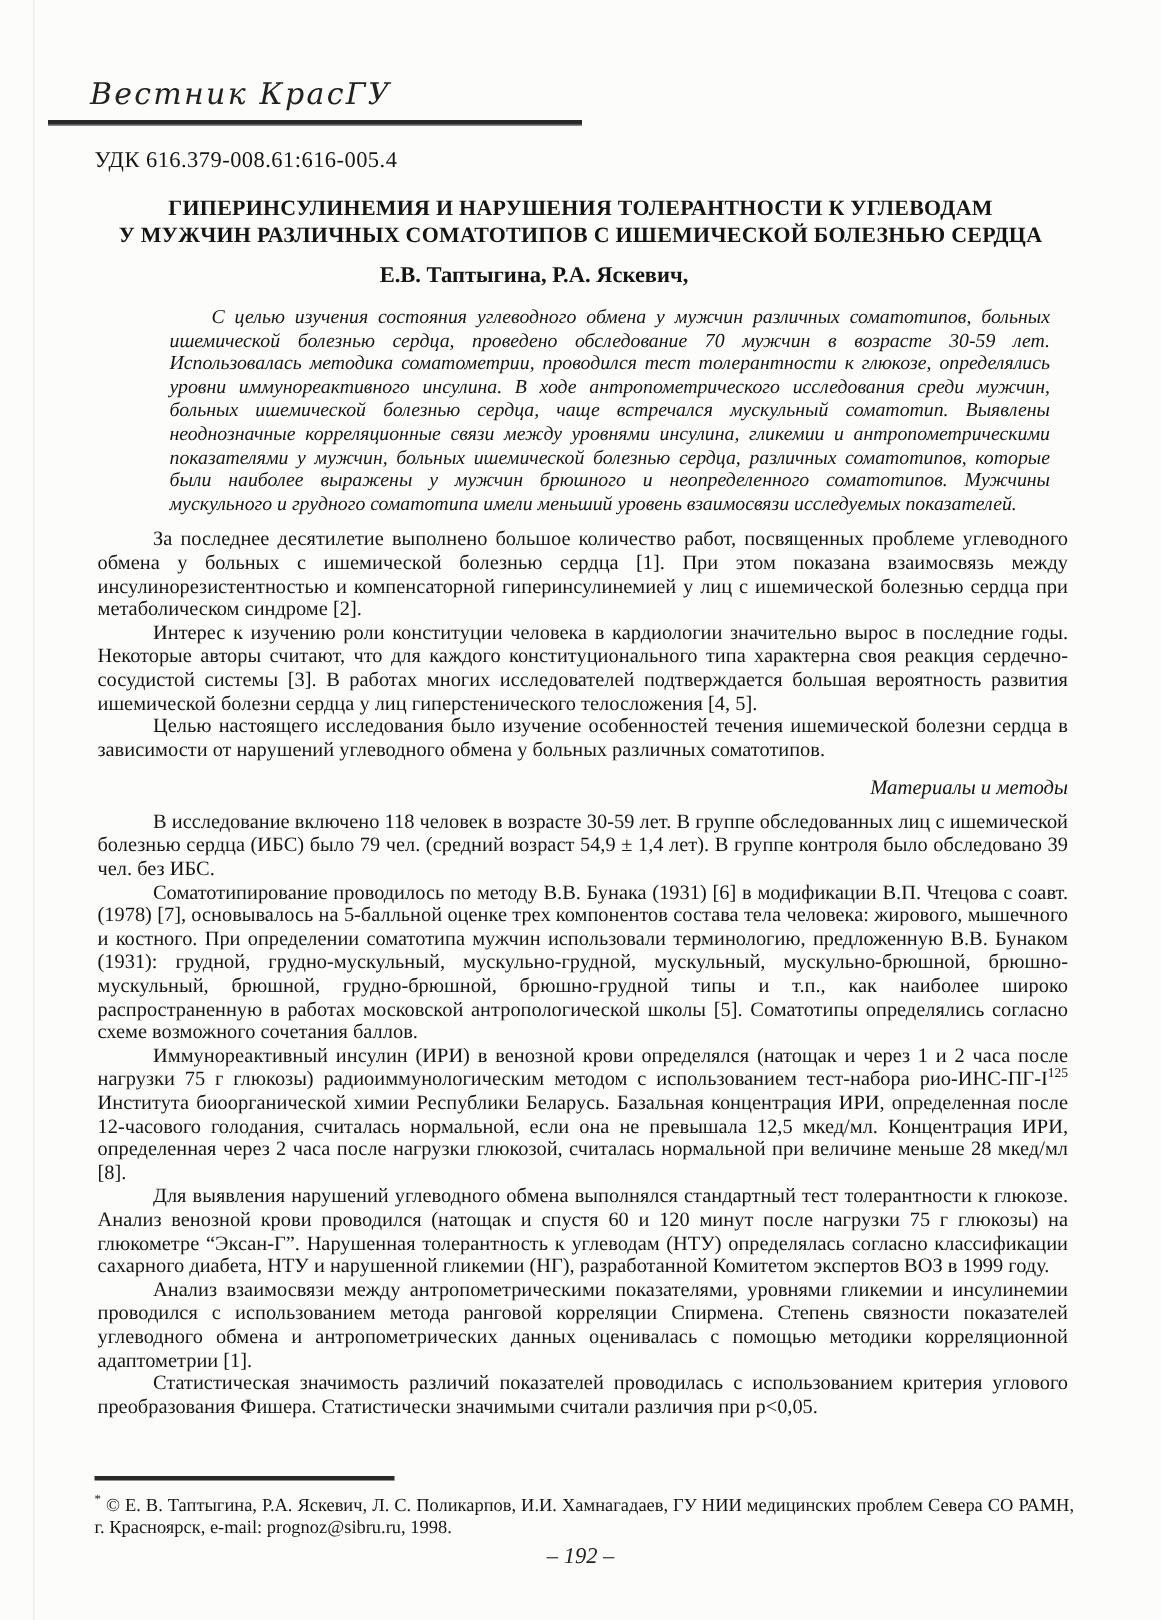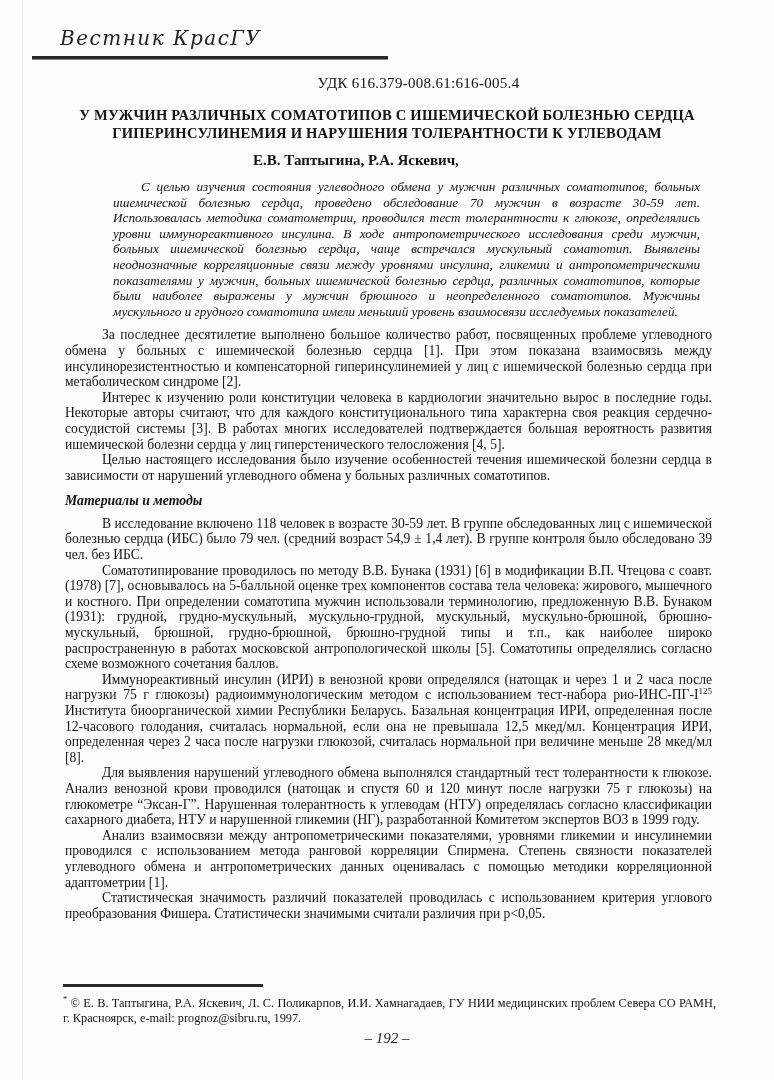--- a/index.html
+++ b/index.html
@@ -8,21 +8,21 @@
     background: #fcfcfa;
     font-family: "Liberation Serif", serif;
     color: #151515;
     position: relative;
     overflow: hidden;
   }
   .scan-edge {
     position: absolute; left: 22px; top: 0; bottom: 0; width: 1px;
     background: rgba(0,0,0,0.06);
   }
-  .content { position: relative; padding-top: 26px; }
+  .content { position: relative; padding-top: 50px; }
 
   
   .journal-name {
     margin-left: 60px;
     font-family: "DejaVu Serif", serif;
     font-style: italic;
     font-size: 20px;
     letter-spacing: 1.5px;
     color: #222;
   }
@@ -30,21 +30,20 @@
     margin-left: 32px;
     margin-top: 6px;
     width: 356px; height: 3px;
     background: #2a2a2a;
     border-bottom: 1px solid #8a8a8a;
   }
   .udk {
     margin: 15px 0 0 63px;
     font-size: 15px;
     letter-spacing: 0.3px;
-    text-align: center;
   }
 
   
   .title {
     margin-top: 14px;
     text-align: center;
     font-weight: bold;
     font-size: 14.6px;
     line-height: 18px;
     letter-spacing: 0.2px;
@@ -72,22 +71,22 @@
   .body-text {
     margin: 8px 62px 0 65px;
     font-size: 13.6px;
     line-height: 15.6px;
     text-align: justify;
   }
   .body-text p { margin: 0; text-indent: 37px; }
   .body-text sup { font-size: 9px; line-height: 0; margin-top: 15px; }
   .section-heading {
     margin: 10px 0 7px 0;
-    text-align: left;
-    font-weight: bold;
+    text-align: right;
+    font-weight: normal;
     font-style: italic;
     font-size: 13.8px;
   }
 
   
   .footnote-block {
     position: absolute;
     left: 63px; right: 58px; top: 984px;
   }
   .footnote-rule {
@@ -118,22 +117,22 @@
 <div class="scan-edge"></div>
 
 <div class="content">
 
   <div class="journal-name">Вестник КрасГУ</div>
   <div class="header-rule"></div>
 
   <div class="udk">УДК 616.379-008.61:616-005.4</div>
 
   <div class="title">
+    <div>ГИПЕРИНСУЛИНЕМИЯ И НАРУШЕНИЯ ТОЛЕРАНТНОСТИ К УГЛЕВОДАМ</div>
     <div>У МУЖЧИН РАЗЛИЧНЫХ СОМАТОТИПОВ С ИШЕМИЧЕСКОЙ БОЛЕЗНЬЮ СЕРДЦА</div>
-    <div>ГИПЕРИНСУЛИНЕМИЯ И НАРУШЕНИЯ ТОЛЕРАНТНОСТИ К УГЛЕВОДАМ</div>
   </div>
 
   <div class="authors">
     <div>Е.В. Таптыгина, Р.А. Яскевич,</div>
   </div>
 
   <div class="abstract">С целью изучения состояния углеводного обмена у мужчин различных соматотипов, больных ишемической болезнью сердца, проведено обследование 70 мужчин в возрасте 30-59 лет. Использовалась методика соматометрии, проводился тест толерантности к глюкозе, определялись уровни иммунореактивного инсулина. В ходе антропометрического исследования среди мужчин, больных ишемической болезнью сердца, чаще встречался мускульный соматотип. Выявлены неоднозначные корреляционные связи между уровнями инсулина, гликемии и антропометрическими показателями у мужчин, больных ишемической болезнью сердца, различных соматотипов, которые были наиболее выражены у мужчин брюшного и неопределенного соматотипов. Мужчины мускульного и грудного соматотипа имели меньший уровень взаимосвязи исследуемых показателей.</div>
 
   <div class="body-text">
     <p>За последнее десятилетие выполнено большое количество работ, посвященных проблеме углеводного обмена у больных с ишемической болезнью сердца [1]. При этом показана взаимосвязь между инсулинорезистентностью и компенсаторной гиперинсулинемией у лиц с ишемической болезнью сердца при метаболическом синдроме [2].</p>
@@ -145,18 +144,18 @@
     <p>В исследование включено 118 человек в возрасте 30-59 лет. В группе обследованных лиц с ишемической болезнью сердца (ИБС) было 79 чел. (средний возраст 54,9 ± 1,4 лет). В группе контроля было обследовано 39 чел. без ИБС.</p>
     <p>Соматотипирование проводилось по методу В.В. Бунака (1931) [6] в модификации В.П. Чтецова с соавт. (1978) [7], основывалось на 5-балльной оценке трех компонентов состава тела человека: жирового, мышечного и костного. При определении соматотипа мужчин использовали терминологию, предложенную В.В. Бунаком (1931): грудной, грудно-мускульный, мускульно-грудной, мускульный, мускульно-брюшной, брюшно-мускульный, брюшной, грудно-брюшной, брюшно-грудной типы и т.п., как наиболее широко распространенную в работах московской антропологической школы [5]. Соматотипы определялись согласно схеме возможного сочетания баллов.</p>
     <p><span>Иммунореактивный инсулин (ИРИ) в венозной крови определялся (натощак и через 1 и 2 часа после нагрузки 75 г глюкозы) радиоиммунологическим методом с использованием тест-набора рио-ИНС-ПГ-I</span><sup>125</sup><span> Института биоорганической химии Республики Беларусь. Базальная концентрация ИРИ, определенная после 12-часового голодания, считалась нормальной, если она не превышала 12,5 мкед/мл. Концентрация ИРИ, определенная через 2 часа после нагрузки глюкозой, считалась нормальной при величине меньше 28 мкед/мл [8].</span></p>
     <p>Для выявления нарушений углеводного обмена выполнялся стандартный тест толерантности к глюкозе. Анализ венозной крови проводился (натощак и спустя 60 и 120 минут после нагрузки 75 г глюкозы) на глюкометре “Эксан-Г”. Нарушенная толерантность к углеводам (НТУ) определялась согласно классификации сахарного диабета, НТУ и нарушенной гликемии (НГ), разработанной Комитетом экспертов ВОЗ в 1999 году.</p>
     <p>Анализ взаимосвязи между антропометрическими показателями, уровнями гликемии и инсулинемии проводился с использованием метода ранговой корреляции Спирмена. Степень связности показателей углеводного обмена и антропометрических данных оценивалась с помощью методики корреляционной адаптометрии [1].</p>
     <p>Статистическая значимость различий показателей проводилась с использованием критерия углового преобразования Фишера. Статистически значимыми считали различия при p&lt;0,05.</p>
   </div>
 
   <div class="footnote-block">
     <div class="footnote-rule"></div>
-    <div class="footnote-text"><sup>*</sup> <span>© Е. В. Таптыгина, Р.А. Яскевич, Л. С. Поликарпов, И.И. Хамнагадаев, ГУ НИИ медицинских проблем Севера СО РАМН, г. Красноярск, e-mail: prognoz@sibru.ru, 1997.</span></div>
+    <div class="footnote-text"><sup>*</sup> <span>© Е. В. Таптыгина, Р.А. Яскевич, Л. С. Поликарпов, И.И. Хамнагадаев, ГУ НИИ медицинских проблем Севера СО РАМН, г. Красноярск, e-mail: prognoz@sibru.ru, 1998.</span></div>
   </div>
 
   <div class="page-number">– 192 –</div>
 
 </div>
 
 </body></html>

